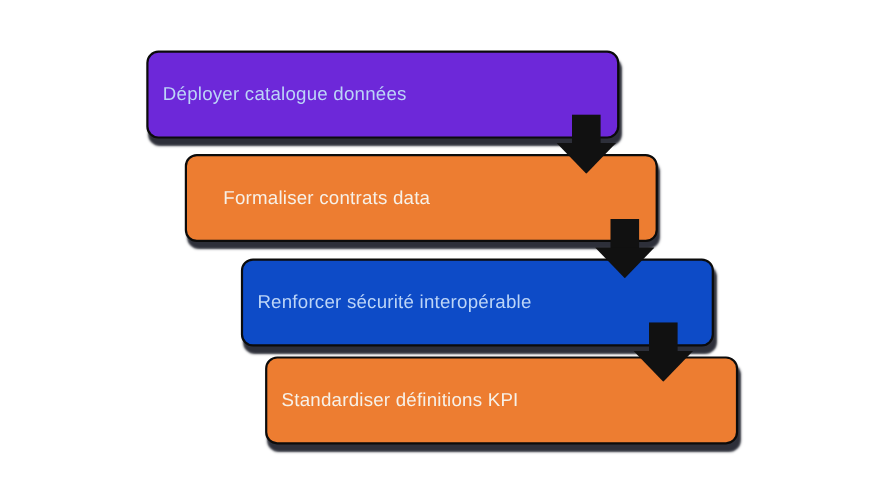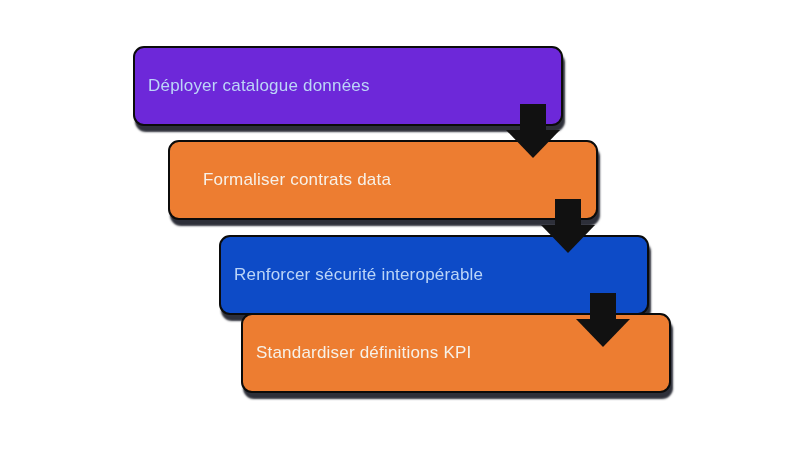--- a/index.html
+++ b/index.html
@@ -34,21 +34,21 @@
     position: absolute;
     width: 54px;
     height: 54px;
     z-index: 10;
     color: #111111;
   }
   .flow-arrow svg { display: block; width: 100%; height: 100%; }
   .pos-box-0 { left: 133px; top: 46px; }
   .pos-box-1 { left: 168px; top: 140px; padding-left: 33px; }
   .pos-box-2 { left: 203px; top: 235px; margin-left: 16px; }
-  .pos-box-3 { left: 241px; top: 313px; }
+  .pos-box-3 { left: 241px; top: 324px; }
   .pos-arrow-0 { left: 506px; top: 104px; }
   .pos-arrow-1 { left: 541px; top: 199px; }
   .pos-arrow-2 { left: 576px; top: 293px; }
 </style>
 </head>
 <body>
 
 <div class="canvas">
 
   <div class="step-box pos-box-0" style="background: #6d28d9; color: rgb(188, 213, 247);">

